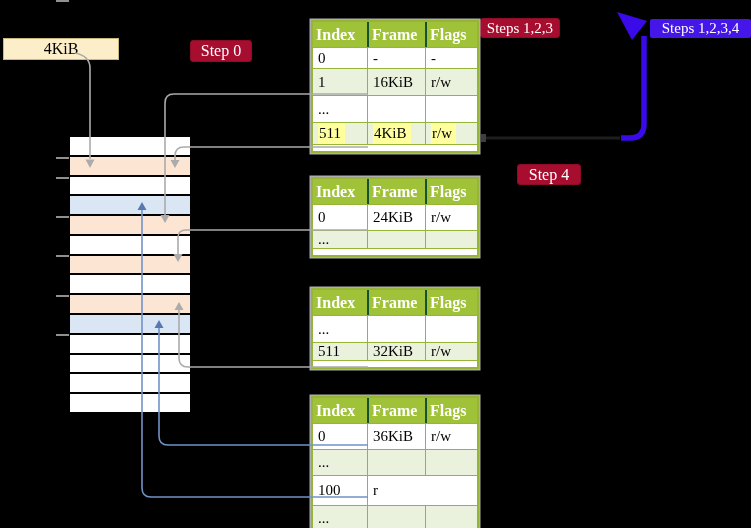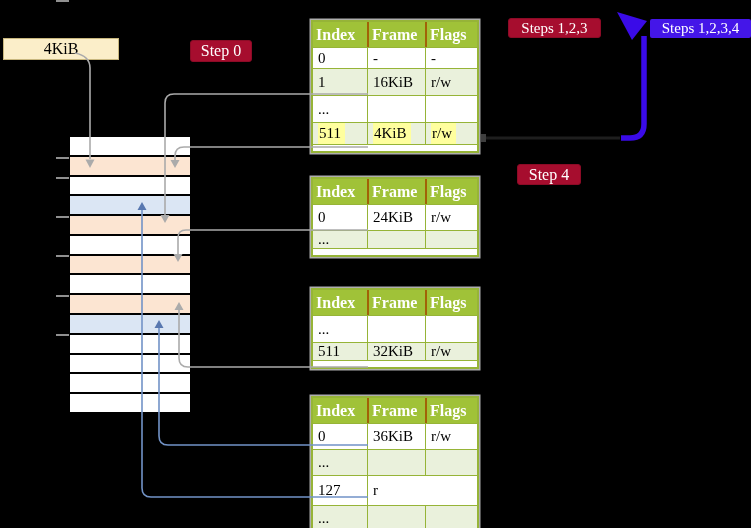--- a/index.html
+++ b/index.html
@@ -27,31 +27,31 @@
   .tick:nth-of-type(7){top:334px}
   
   #frameLabel{position:absolute; left:3px; top:38px; width:116px; height:22px;
     background:var(--label-cream); border:1px solid var(--label-cream-border);
     font-size:16px; text-align:center; line-height:20px;}
   
   .badge{position:absolute; color:#fff; font-size:15px; text-align:center;}
   .badge.red{background:var(--badge-red); border:1px solid #8c0b26; border-radius:3px;}
   .badge.blue{background:var(--badge-blue); border-radius:2px;}
   #badgeStep0{left:190px; top:40px; width:62px; height:22px; line-height:20px; font-size:16px;}
-  #badgeSteps123{left:508px; top:18px; width:93px; height:20px; line-height:18px;}
+  #badgeSteps123{left:480px; top:18px; width:80px; height:20px; line-height:18px;}
   #badgeSteps1234{left:650px; top:19px; width:101px; height:19px; line-height:19px;}
   #badgeStep4{left:517px; top:164px; width:64px; height:21px; line-height:19px; font-size:16px;}
   
   .pt{position:absolute; left:311px; width:168px; background:#fff;
     border:2px solid var(--border-green); box-shadow:0 0 0 1.5px rgba(205,205,205,.85);}
   .hd,.tr{display:grid; grid-template-columns:54px 58px 52px; align-items:center;}
   .hd{background:var(--header-green); height:25px;}
   .th{color:#fff; font-weight:bold; font-size:16px; padding-left:3px; height:100%;
     display:flex; align-items:center;}
-  .th+.th{border-left:2px solid #a16207;}
+  .th+.th{border-left:2px solid #14532d;}
   .tr{border-top:1px solid var(--border-green);}
   .td{font-size:15px; padding-left:5px; height:100%; display:flex; align-items:center; overflow:hidden;}
   .td+.td{border-left:1px solid var(--border-green);}
   .tr.g{background:var(--row-green);} .tr.w{background:var(--row-white);}
   .sliver{height:7px;}
   .hl{background:var(--highlight-yellow); padding:2px 4px 2px 1px;}
   #pt1{top:20px;} #pt1 .tr:nth-of-type(1){height:26px} #pt1 .tr:nth-of-type(2){height:21px}
   #pt1 .tr:nth-of-type(3){height:27px} #pt1 .tr:nth-of-type(4){height:27px}
   #pt2{top:177px;} #pt2 .tr:nth-of-type(1){height:27px} #pt2 .tr:nth-of-type(2){height:26px}
   #pt3{top:288px;} #pt3 .tr:nth-of-type(1){height:26px} #pt3 .tr:nth-of-type(2){height:27px}
@@ -183,21 +183,21 @@
     <div class="td">0</div>
     <div class="td">36KiB</div>
     <div class="td">r/w</div>
   </div>
   <div class="tr g">
     <div class="td">...</div>
     <div class="td"></div>
     <div class="td"></div>
   </div>
   <div class="tr w">
-    <div class="td">127</div>
+    <div class="td">100</div>
     <div class="td">r</div>
   </div>
   <div class="tr g">
     <div class="td">...</div>
     <div class="td"></div>
     <div class="td"></div>
   </div>
 </div>
 
 <svg id="overlay" width="751" height="528" viewBox="0 0 751 528">

